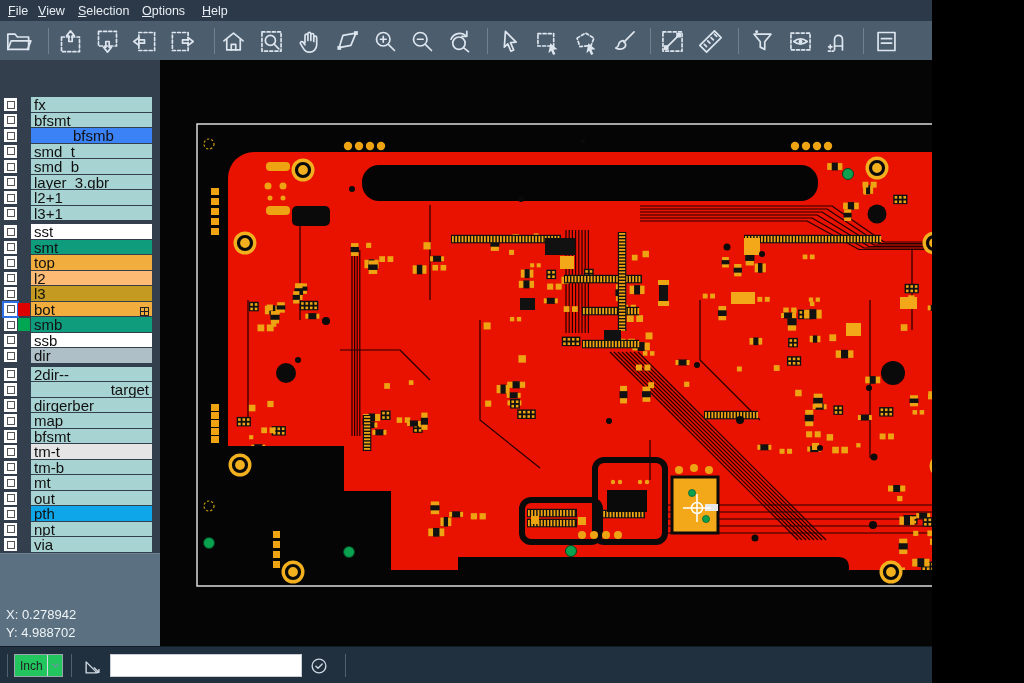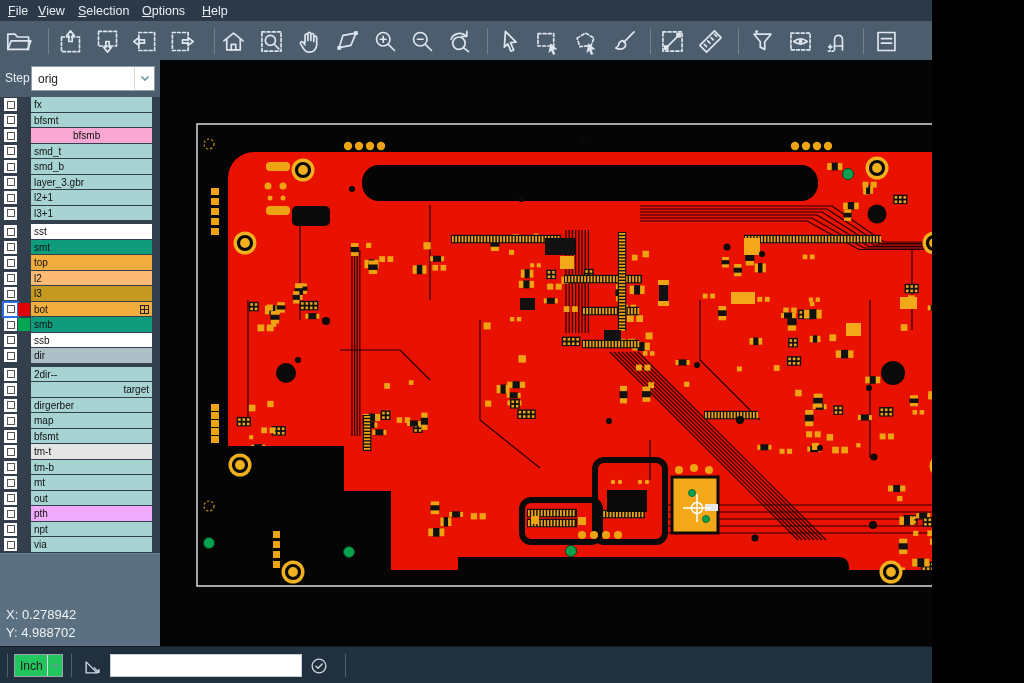--- a/index.html
+++ b/index.html
@@ -22,21 +22,21 @@
   #steplabel{position:absolute;left:5px;top:11px;color:#e8edf2;font-size:12px;}
   #stepselect{position:absolute;left:31px;top:6px;width:124px;height:25px;background:#fff;border:1px solid #8fa0ab;display:flex;align-items:center;}
   #stepselect .val{flex:1;padding-left:6px;font-size:12px;color:#222;}
   #stepselect .chev{width:20px;height:100%;display:flex;align-items:center;justify-content:center;border-left:1px solid #d5dadd;}
   #layerlist{position:absolute;left:0;top:37px;width:160px;}
   .layer-row{position:relative;height:15.5px;}
   .cb{position:absolute;left:4px;top:1px;width:13px;height:13px;background:#fff;}
   .cb::after{content:"";position:absolute;inset:2.5px;border:1.3px solid #555;}
   .cb.sel{outline:2px solid #2f6fe4;}
   .swatch{position:absolute;left:18px;top:1px;width:12px;height:13px;}
-  .lab{position:absolute;left:31px;top:0;width:121px;height:14.5px;font-size:10px;color:#111;padding:1px 3px 0 3px;line-height:13px;white-space:nowrap;overflow:hidden;}
+  .lab{position:absolute;left:31px;top:0;width:121px;height:14.5px;font-size:15px;color:#111;padding:1px 3px 0 3px;line-height:13px;white-space:nowrap;overflow:hidden;}
   .lab .gicon{position:absolute;right:3px;top:2px;}
   .group-gap{height:3px;}
   #lowerpanel{position:absolute;left:0;top:492.5px;width:160px;height:93.5px;background:#5b7181;border-top:1px solid #6c8292;}
   #coordx,#coordy{position:absolute;left:6px;color:#eef3f6;font-size:13px;}
   #coordx{top:53px;} #coordy{top:71px;}
 
   
   #canvas{position:absolute;left:160px;top:60px;width:864px;height:586px;background:#050505;}
 
   
@@ -207,43 +207,32 @@
       </div>
       <div class="tsep" style="left: 48px;"></div>
       <div class="tsep" style="left: 214px;"></div>
       <div class="tsep" style="left: 487px;"></div>
       <div class="tsep" style="left: 650px;"></div>
       <div class="tsep" style="left: 738px;"></div>
       <div class="tsep" style="left: 863px;"></div>
     </div>
 
   <div id="sidebar">
-    <div id="steprow">
-      <span id="steplabel">Step</span>
-      <div id="stepselect">
-        <span class="val">orig</span>
-        <span class="chev">
-          <svg width="10" height="7" viewBox="0 0 10 7">
-              <path d="M1.5 1.5 L5 5 L8.5 1.5" stroke="#6a9aa0" stroke-width="1.6" fill="none"></path>
-            </svg>
-        </span>
-      </div>
-    </div>
     <div id="layerlist">
         <div class="layer-row">
           <div class="cb"></div>
           <div class="lab" style="background: rgb(167, 211, 210);">fx</div>
         </div>
         <div class="layer-row">
           <div class="cb"></div>
           <div class="lab" style="background: rgb(167, 211, 210);">bfsmt</div>
         </div>
         <div class="layer-row">
           <div class="cb"></div>
-          <div class="lab" style="background: #f9a8d4; padding-left: 42px;">bfsmb</div>
+          <div class="lab" style="background: #3b82f6; padding-left: 42px;">bfsmb</div>
         </div>
         <div class="layer-row">
           <div class="cb"></div>
           <div class="lab" style="background: rgb(167, 211, 210);">smd_t</div>
         </div>
         <div class="layer-row">
           <div class="cb"></div>
           <div class="lab" style="background: rgb(167, 211, 210);">smd_b</div>
         </div>
         <div class="layer-row">
@@ -332,21 +321,21 @@
         <div class="layer-row">
           <div class="cb"></div>
           <div class="lab" style="background: rgb(167, 211, 210);">mt</div>
         </div>
         <div class="layer-row">
           <div class="cb"></div>
           <div class="lab" style="background: rgb(167, 211, 210);">out</div>
         </div>
         <div class="layer-row">
           <div class="cb"></div>
-          <div class="lab" style="background: #f0abfc;">pth</div>
+          <div class="lab" style="background: #0ea5e9;">pth</div>
         </div>
         <div class="layer-row">
           <div class="cb"></div>
           <div class="lab" style="background: rgb(167, 211, 210);">npt</div>
         </div>
         <div class="layer-row">
           <div class="cb"></div>
           <div class="lab" style="background: rgb(167, 211, 210);">via</div>
         </div>
       </div>

